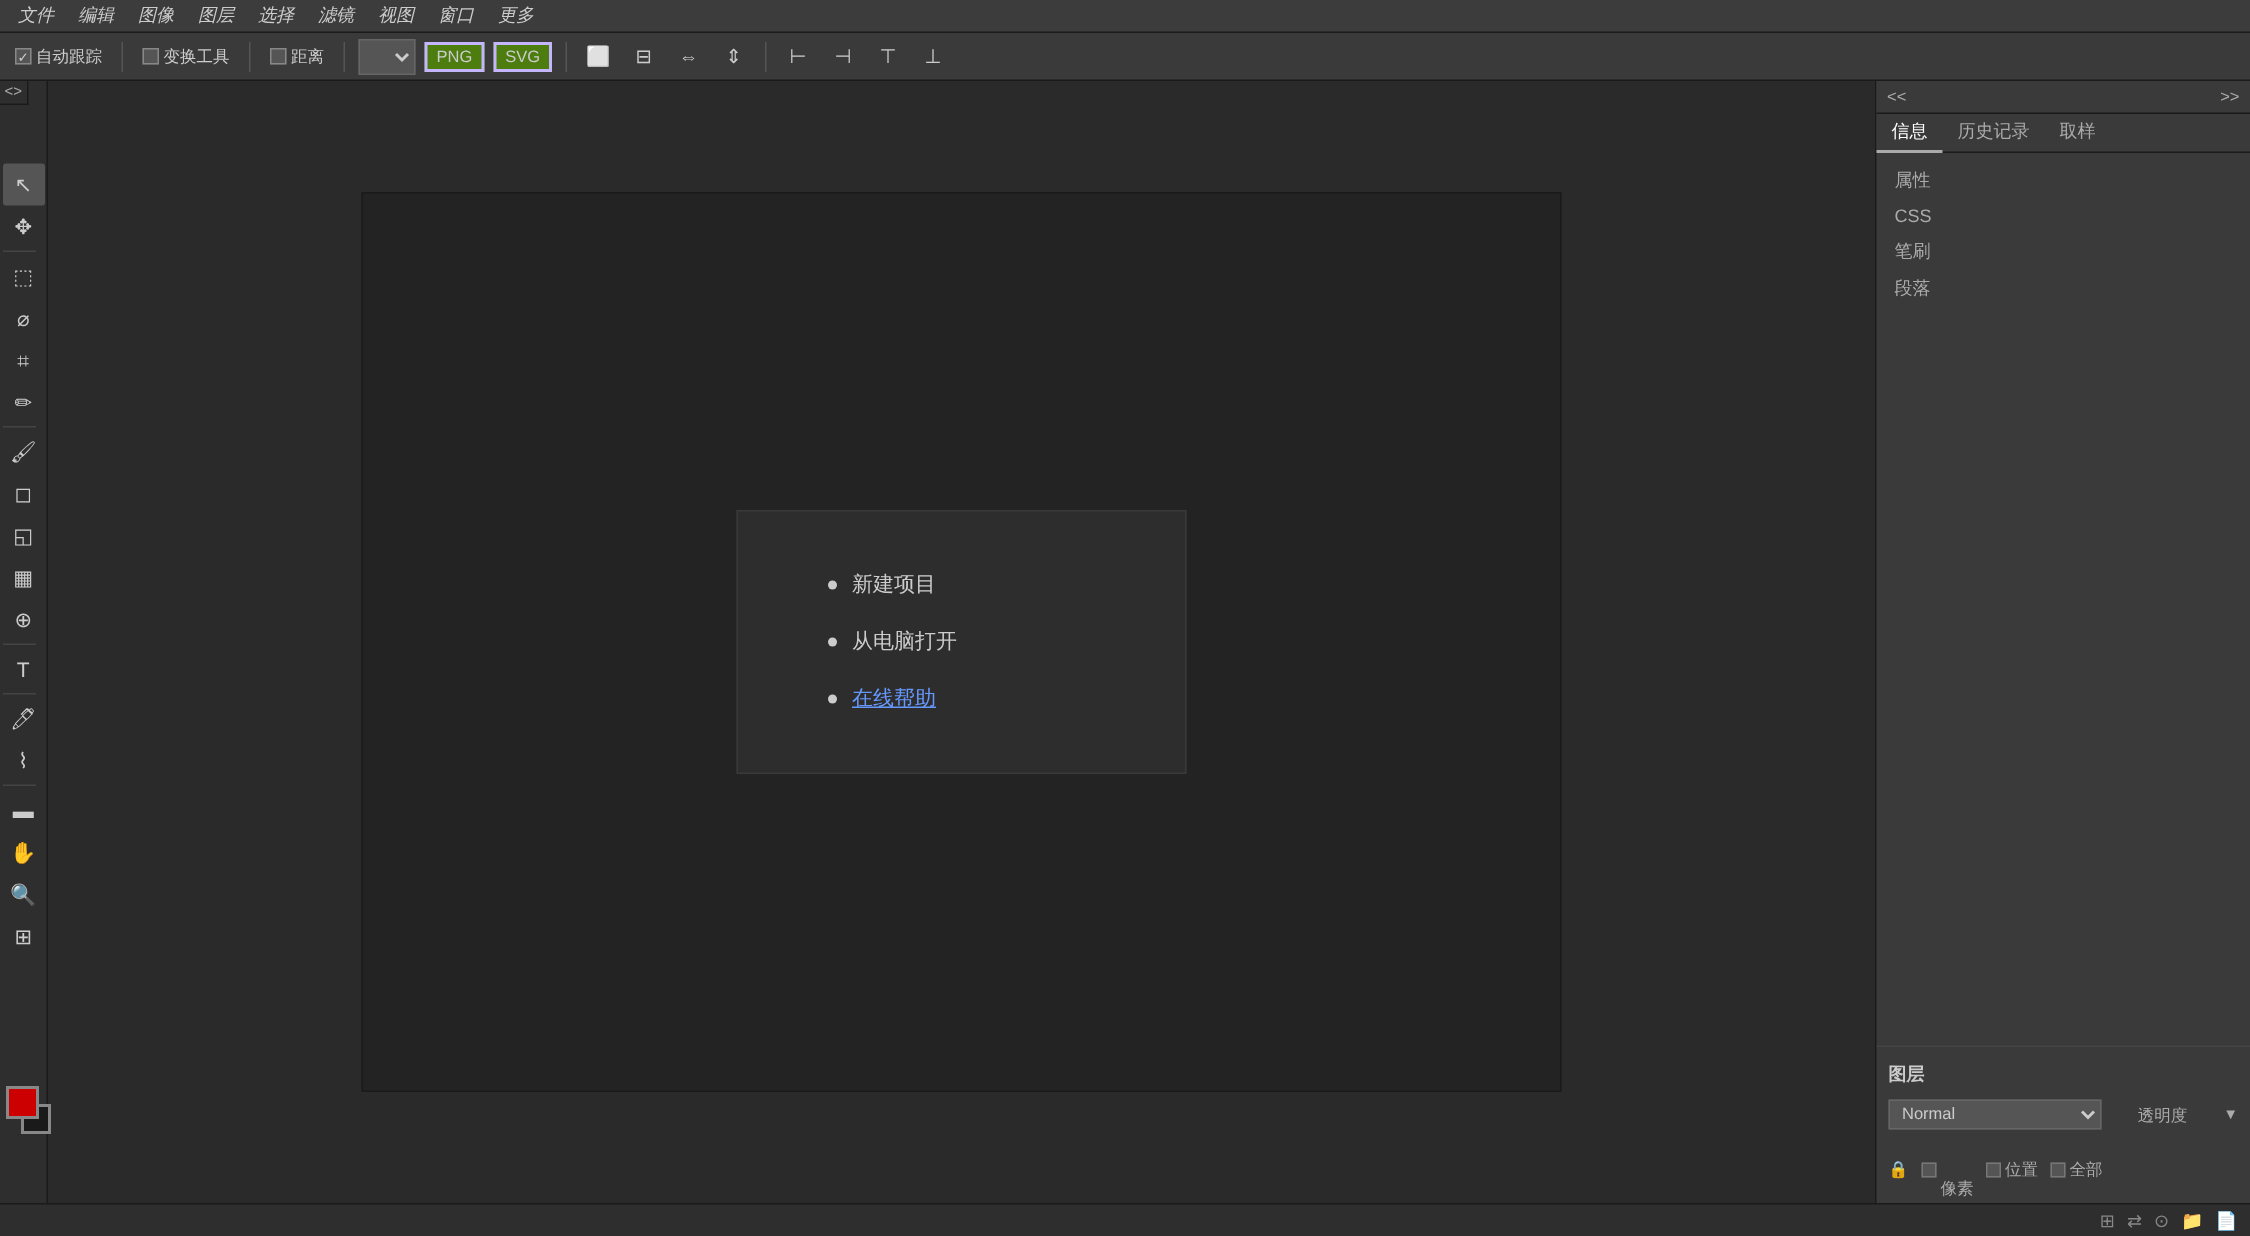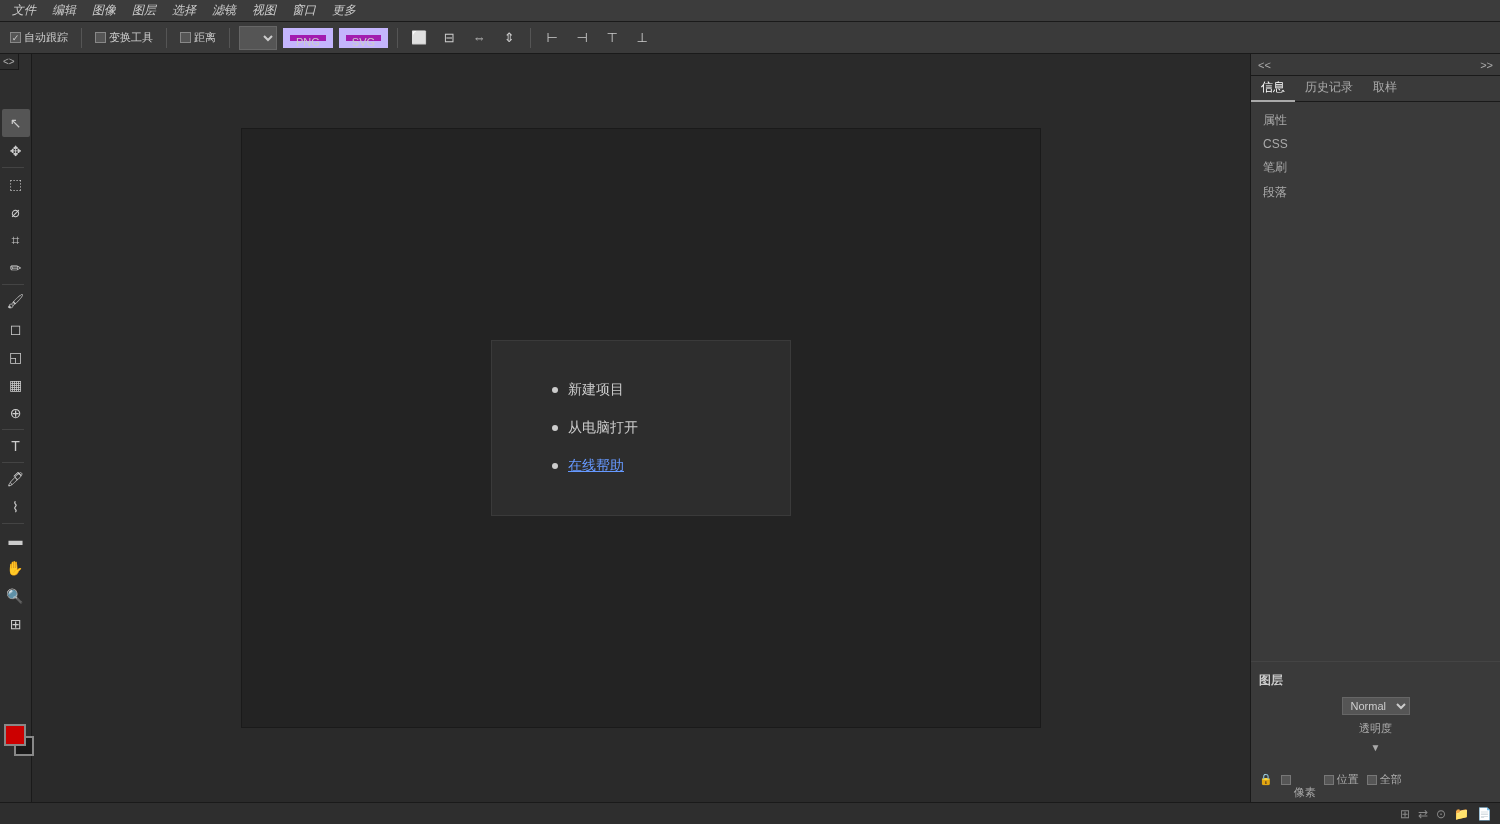--- a/index.html
+++ b/index.html
@@ -76,22 +76,22 @@
     }
     .toolbar-select {
       background: #555;
       border: 1px solid #666;
       color: #ccc;
       font-size: 11px;
       padding: 11px 2px;
       height: 20px;
     }
     .toolbar-btn {
-      background: #a21caf;
-      border: 7px solid #c4b5fd;
+      background: #4d7c0f;
+      border: 2px solid #c4b5fd;
       color: #ccc;
       font-size: 11px;
       padding: 1px 6px;
       height: 20px;
       cursor: pointer;
     }
     .toolbar-icon-btn {
       width: 24px;
       height: 22px;
       background: transparent;
@@ -265,22 +265,21 @@
     }
     #layers-title {
       font-size: 12px;
       color: #ccc;
       font-weight: bold;
     }
     #layers-controls {
       display: flex;
       align-items: center;
       padding: 4px 8px;
-      gap: 6px;
-      flex-direction: column;
+      gap: 24px;
     }
     #blend-mode-select {
       background: #555;
       border: 1px solid #666;
       color: #ccc;
       font-size: 11px;
       padding: 1px 4px;
       height: 20px;
       flex: 1;
     }

